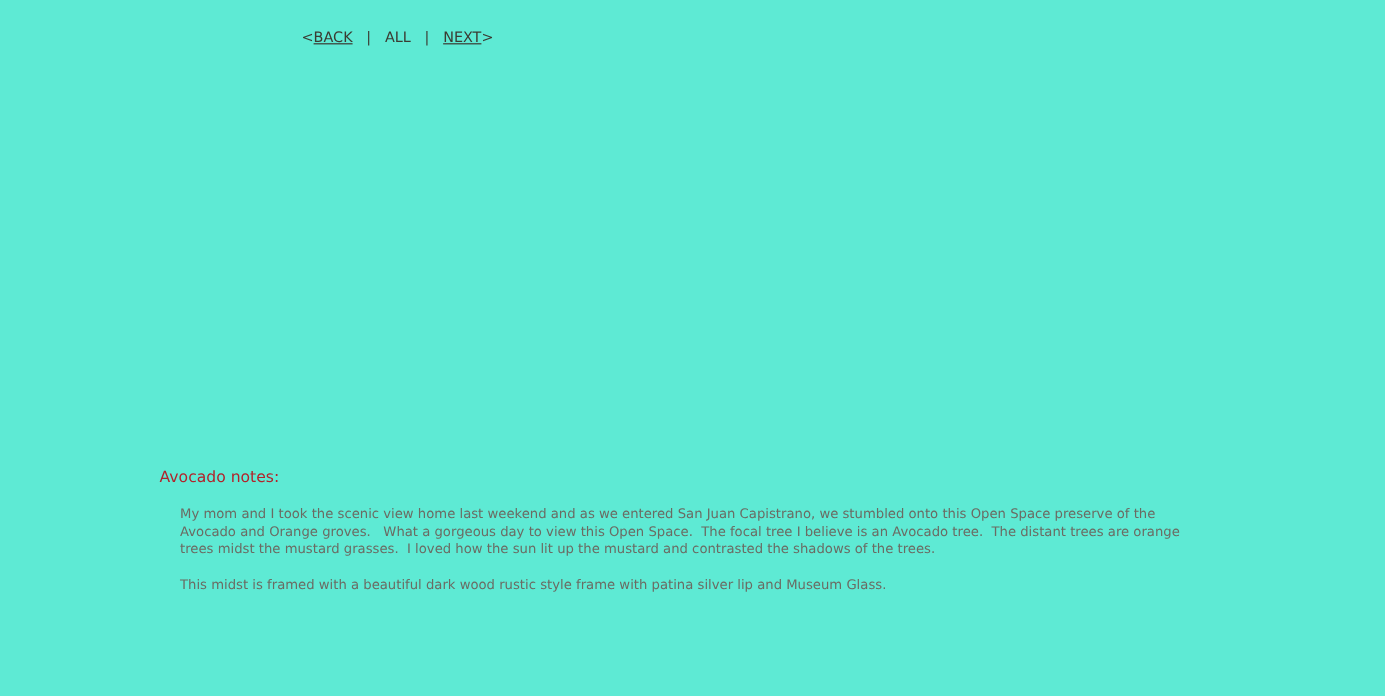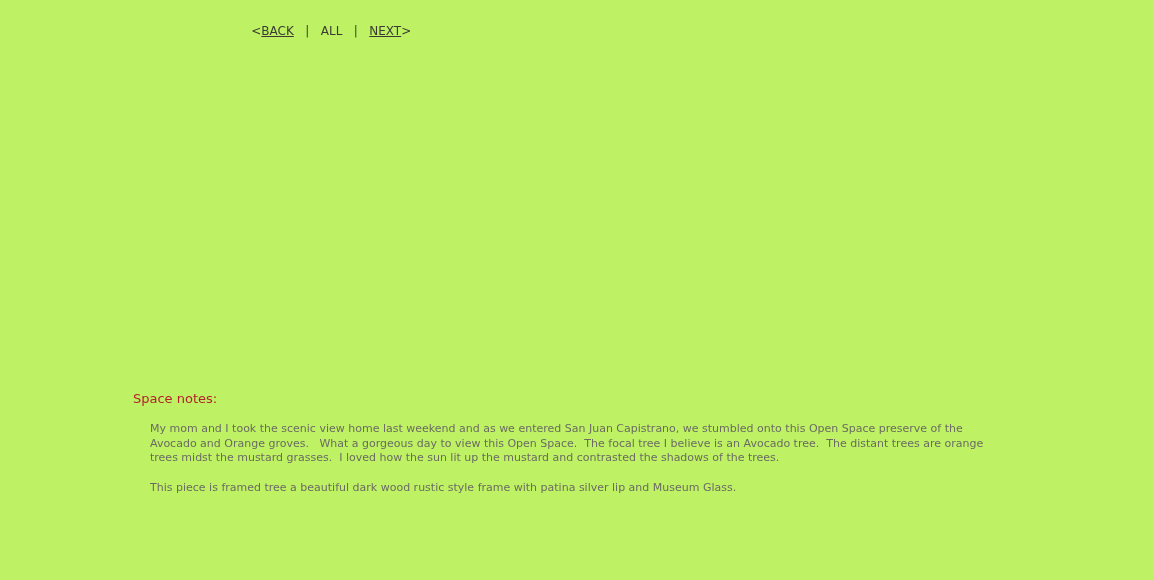--- a/index.html
+++ b/index.html
@@ -3,21 +3,21 @@
 <meta charset="utf-8">
 <style>
   html, body {
     margin: 0;
     padding: 0;
   }
   .page {
     position: relative;
     width: 1154px;
     height: 580px;
-    background: #bef264;
+    background: #5eead4;
     overflow: hidden;
     font-family: "DejaVu Sans", "Liberation Sans", sans-serif;
   }
   .nav {
     padding-top: 9px;
     margin-left: 236px;
     font-size: 12px;
     line-height: 15px;
     color: #3B3B32;
     white-space: pre;
@@ -52,18 +52,18 @@
 </head>
 <body>
 
 <div class="page">
 
   <div class="nav">
     <span>&lt;</span><a href="#">BACK</a><span>   |   </span><span class="plain">ALL</span><span>   |   </span><a href="#">NEXT</a><span>&gt;</span>
   </div>
 
   <div class="content">
-    <div class="notes-heading">Space notes:</div>
+    <div class="notes-heading">Avocado notes:</div>
     <p>My mom and I took the scenic view home last weekend and as we entered San Juan Capistrano, we stumbled onto this Open Space preserve of the Avocado and Orange groves.   What a gorgeous day to view this Open Space.  The focal tree I believe is an Avocado tree.  The distant trees are orange trees midst the mustard grasses.  I loved how the sun lit up the mustard and contrasted the shadows of the trees.</p>
-    <p>This piece is framed tree a beautiful dark wood rustic style frame with patina silver lip and Museum Glass.</p>
+    <p>This midst is framed with a beautiful dark wood rustic style frame with patina silver lip and Museum Glass.</p>
   </div>
 
 </div>
 
 </body></html>

